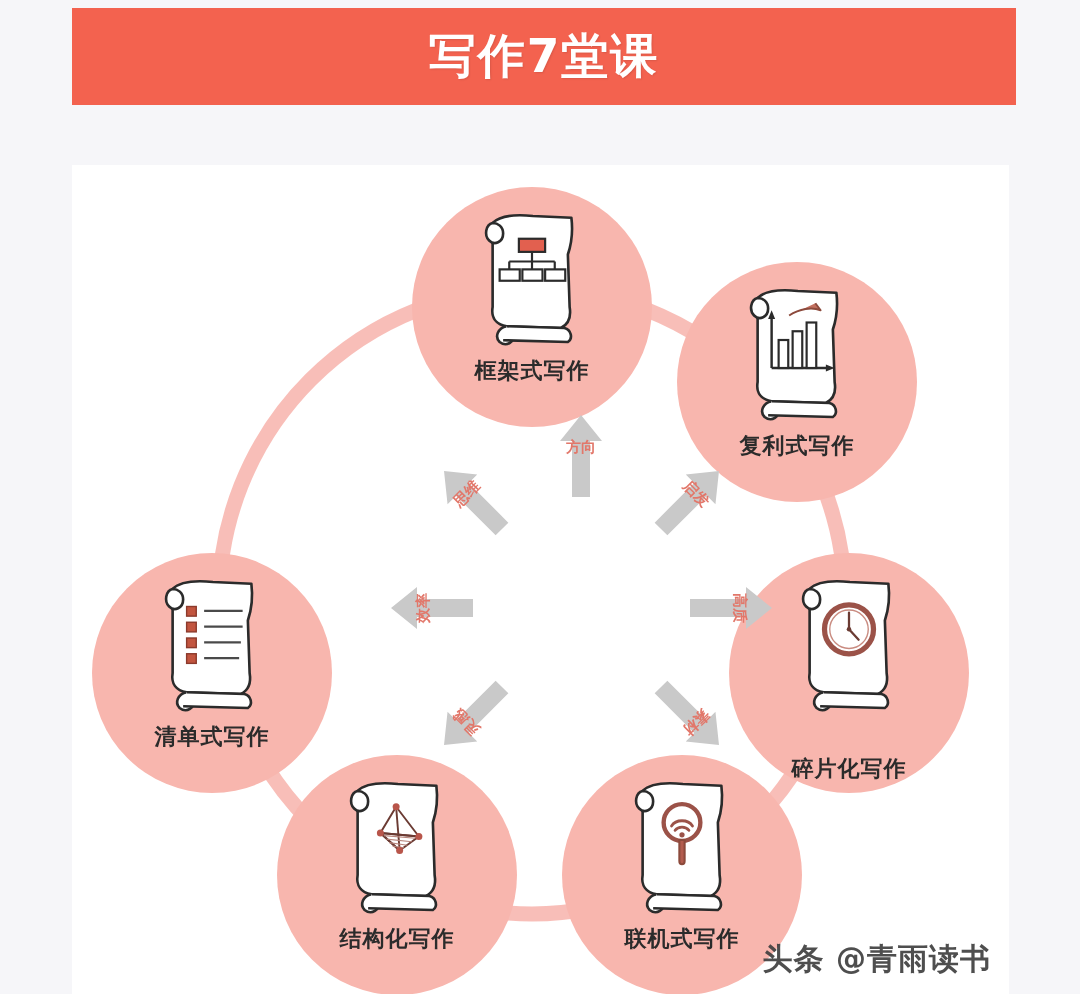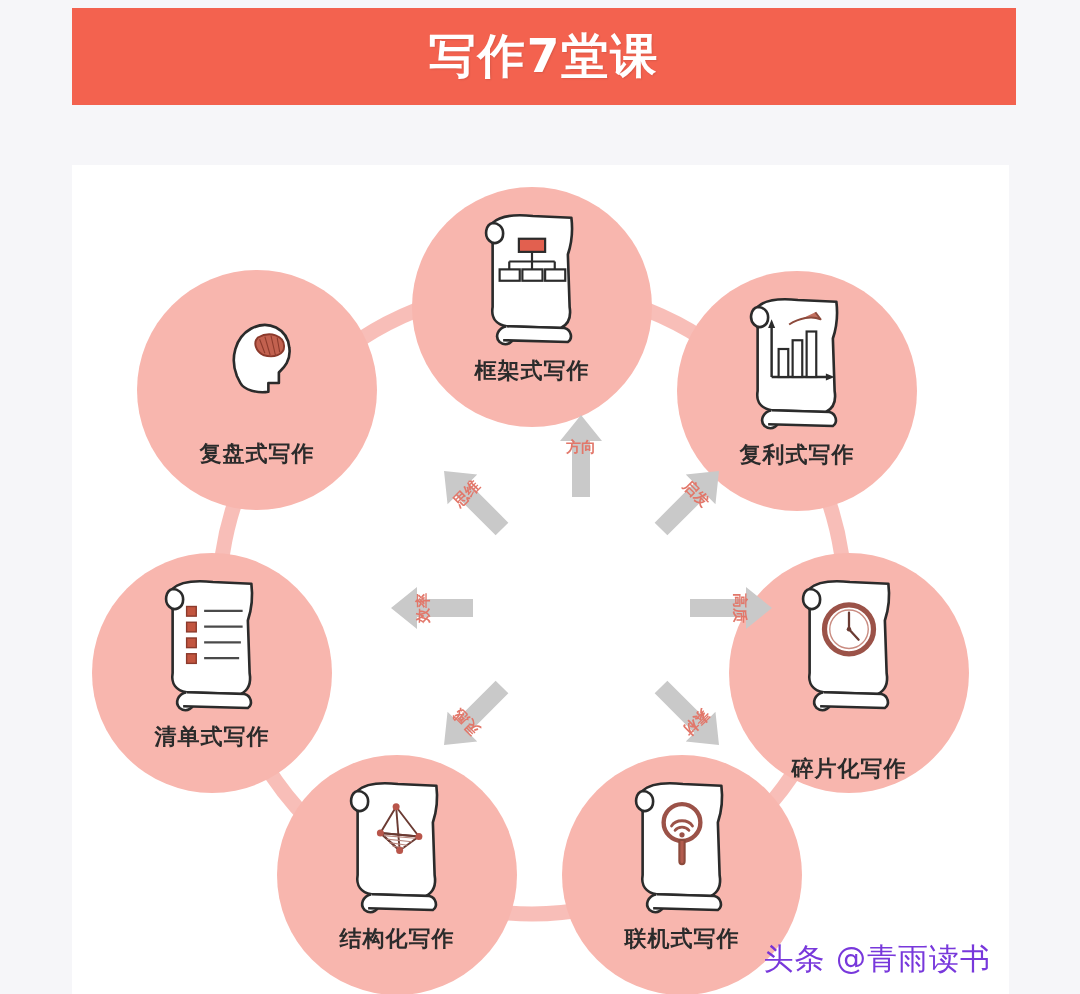--- a/index.html
+++ b/index.html
@@ -101,22 +101,22 @@
     line-height: 17px;
     letter-spacing: 0px;
   }
   .arrow-label span { display: block; }
 
   
   #watermark {
     position: absolute;
     right: 18px; bottom: 14px;
     font-size: 30px;
-    font-weight: normal;
-    color: #6d28d9;
+    font-weight: bold;
+    color: #404040;
     letter-spacing: 1px;
     opacity: 0.92;
   }
 </style>
 </head>
 <body>
 
 <div id="page">
 
   <div id="title-banner">
@@ -150,21 +150,21 @@
         <line x1="33" y1="60" x2="33" y2="69" stroke="#2b2b2b" stroke-width="2.5"></line>
         <line x1="59" y1="60" x2="59" y2="69" stroke="#2b2b2b" stroke-width="2.5"></line>
         <line x1="85" y1="60" x2="85" y2="69" stroke="#2b2b2b" stroke-width="2.5"></line>
         <rect x="22" y="69" width="23" height="13" fill="#fff" stroke="#2b2b2b" stroke-width="2.5"></rect>
         <rect x="48" y="69" width="23" height="13" fill="#fff" stroke="#2b2b2b" stroke-width="2.5"></rect>
         <rect x="74" y="69" width="23" height="13" fill="#fff" stroke="#2b2b2b" stroke-width="2.5"></rect>
       </svg>
       <div class="node-label">框架式写作</div>
     </div>
 
-    <div class="node" style="left:605px; top:106px;align-items:center;">
+    <div class="node" style="left:605px; top:97px;align-items:center;">
       <svg class="node-icon" viewBox="0 0 118 160">
         <use href="#scrollbody"></use>
         <line x1="30" y1="36" x2="30" y2="96" stroke="#2b2b2b" stroke-width="2.8"></line>
         <polygon points="30,30 26,40 34,40" fill="#2b2b2b"></polygon>
         <line x1="30" y1="96" x2="96" y2="96" stroke="#2b2b2b" stroke-width="2.8"></line>
         <polygon points="102,96 92,92 92,100" fill="#2b2b2b"></polygon>
         <rect x="38" y="64" width="11" height="32" fill="#fff" stroke="#2b2b2b" stroke-width="2.5"></rect>
         <rect x="54" y="54" width="11" height="42" fill="#fff" stroke="#2b2b2b" stroke-width="2.5"></rect>
         <rect x="70" y="44" width="11" height="52" fill="#fff" stroke="#2b2b2b" stroke-width="2.5"></rect>
         <path d="M50 36 C 62 28, 76 26, 86 30 L 80 22" fill="#c2705f" stroke="#8c4a3c" stroke-width="2.2" stroke-linejoin="round"></path>
@@ -223,32 +223,20 @@
         <rect x="30" y="72" width="11" height="11" fill="#c2553f" stroke="#8c3a2c" stroke-width="1.6"></rect>
         <rect x="30" y="90" width="11" height="11" fill="#c2553f" stroke="#8c3a2c" stroke-width="1.6"></rect>
         <line x1="50" y1="41" x2="94" y2="41" stroke="#4a4a4a" stroke-width="2.6"></line>
         <line x1="50" y1="59" x2="94" y2="59" stroke="#4a4a4a" stroke-width="2.6"></line>
         <line x1="50" y1="77" x2="92" y2="77" stroke="#4a4a4a" stroke-width="2.6"></line>
         <line x1="50" y1="95" x2="90" y2="95" stroke="#4a4a4a" stroke-width="2.6"></line>
       </svg>
       <div class="node-label">清单式写作</div>
     </div>
 
-    <div class="node" style="left:65px; top:105px;">
-      <svg class="node-icon" viewBox="0 0 118 160">
-        <path d="M36 96 C 28 76, 34 52, 52 42 C 72 31, 94 42, 96 64 C 98 80, 88 88, 84 92
-                 L 84 104 L 72 104 L 72 114 C 60 116, 44 112, 40 104 Z" fill="#fff" stroke="#2b2b2b" stroke-width="3" stroke-linejoin="round"></path>
-        <path d="M60 52 C 74 44, 90 50, 90 62 C 90 72, 78 76, 66 72 C 58 68, 54 58, 60 52 Z" fill="#c2614f" stroke="#8c3a2c" stroke-width="2.2"></path>
-        <line x1="62" y1="54" x2="68" y2="70" stroke="#8c3a2c" stroke-width="1.2"></line>
-        <line x1="68" y1="51" x2="74" y2="72" stroke="#8c3a2c" stroke-width="1.2"></line>
-        <line x1="75" y1="50" x2="80" y2="72" stroke="#8c3a2c" stroke-width="1.2"></line>
-        <line x1="82" y1="52" x2="85" y2="69" stroke="#8c3a2c" stroke-width="1.2"></line>
-      </svg>
-      <div class="node-label">复盘式写作</div>
-    </div>
 
 
     <div class="arrow" style="left:487px; top:248px; transform: rotate(0deg);">
       <svg class="arrow-shape" viewBox="0 0 44 86">
         <polygon points="22,2 43,28 31,28 31,84 13,84 13,28 1,28" fill="#c9c9c9"></polygon>
       </svg>
       <div class="arrow-label">
         <span>方向</span>
       </div>
     </div>

